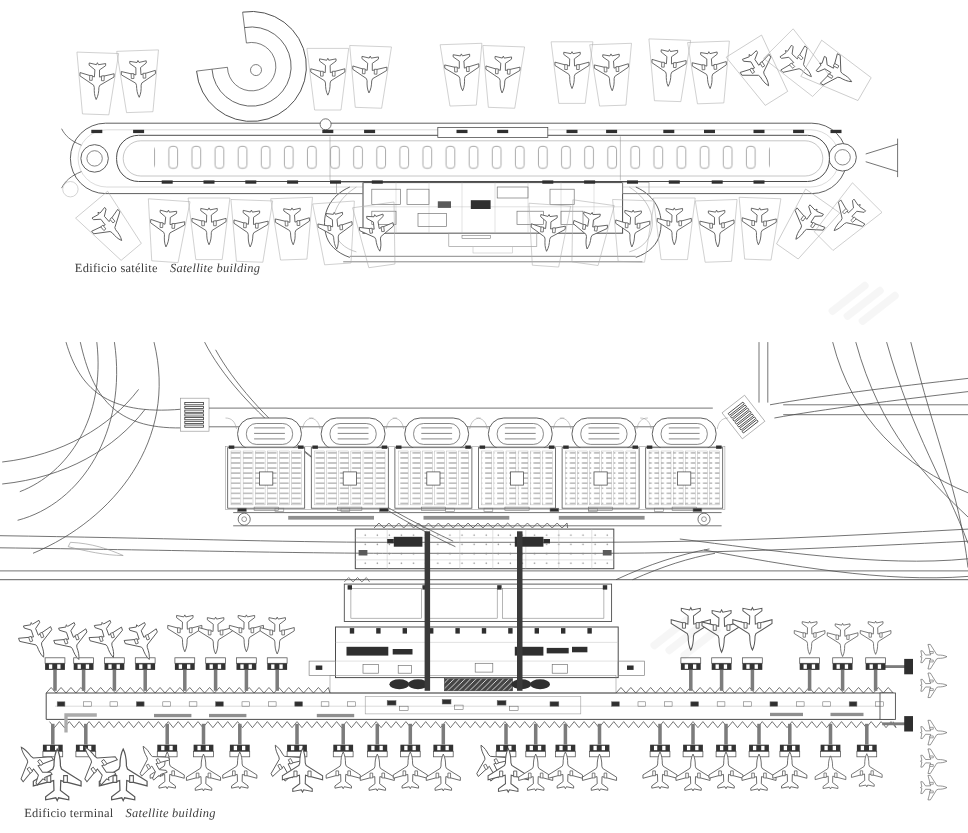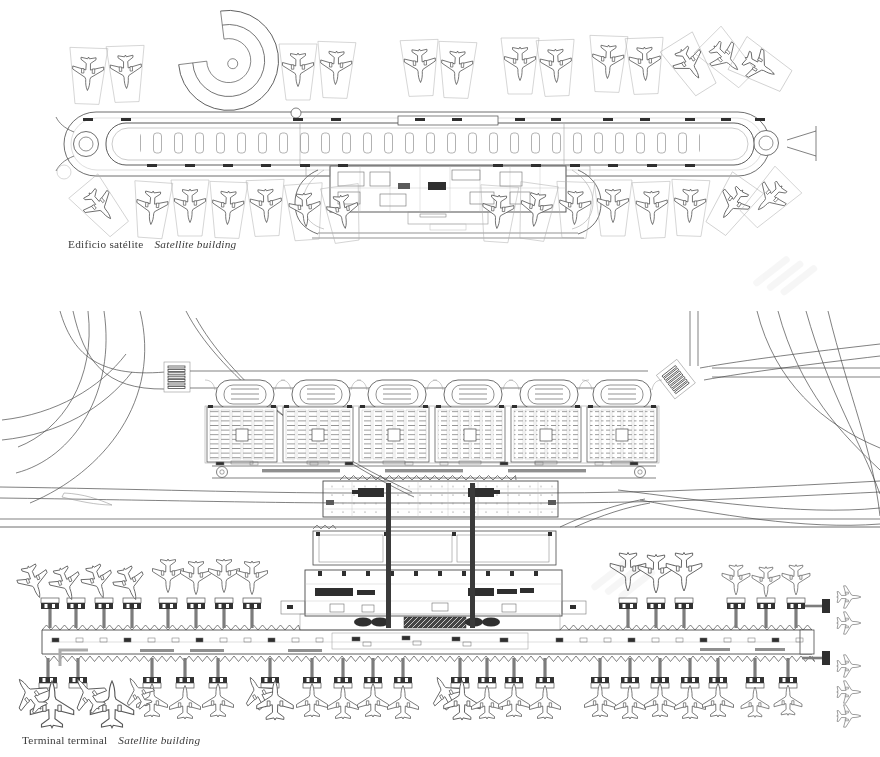--- a/index.html
+++ b/index.html
@@ -603,15 +603,15 @@
           <rect x="8" y="12" width="44" height="7" rx="3" fill="#666"></rect>
           <rect x="16" y="24" width="44" height="7" rx="3" fill="#666"></rect>
         </g>
       </g>
   </svg>
 
   <div class="caption" style="left:68px;top:238px">
     <span>Edificio satélite</span><span class="en">Satellite building</span>
   </div>
   <div class="caption" style="left:22px;top:734px">
-    <span>Terminal terminal</span><span class="en">Satellite building</span>
+    <span>Edificio terminal</span><span class="en">Satellite building</span>
   </div>
 </div>
 
 </body></html>

